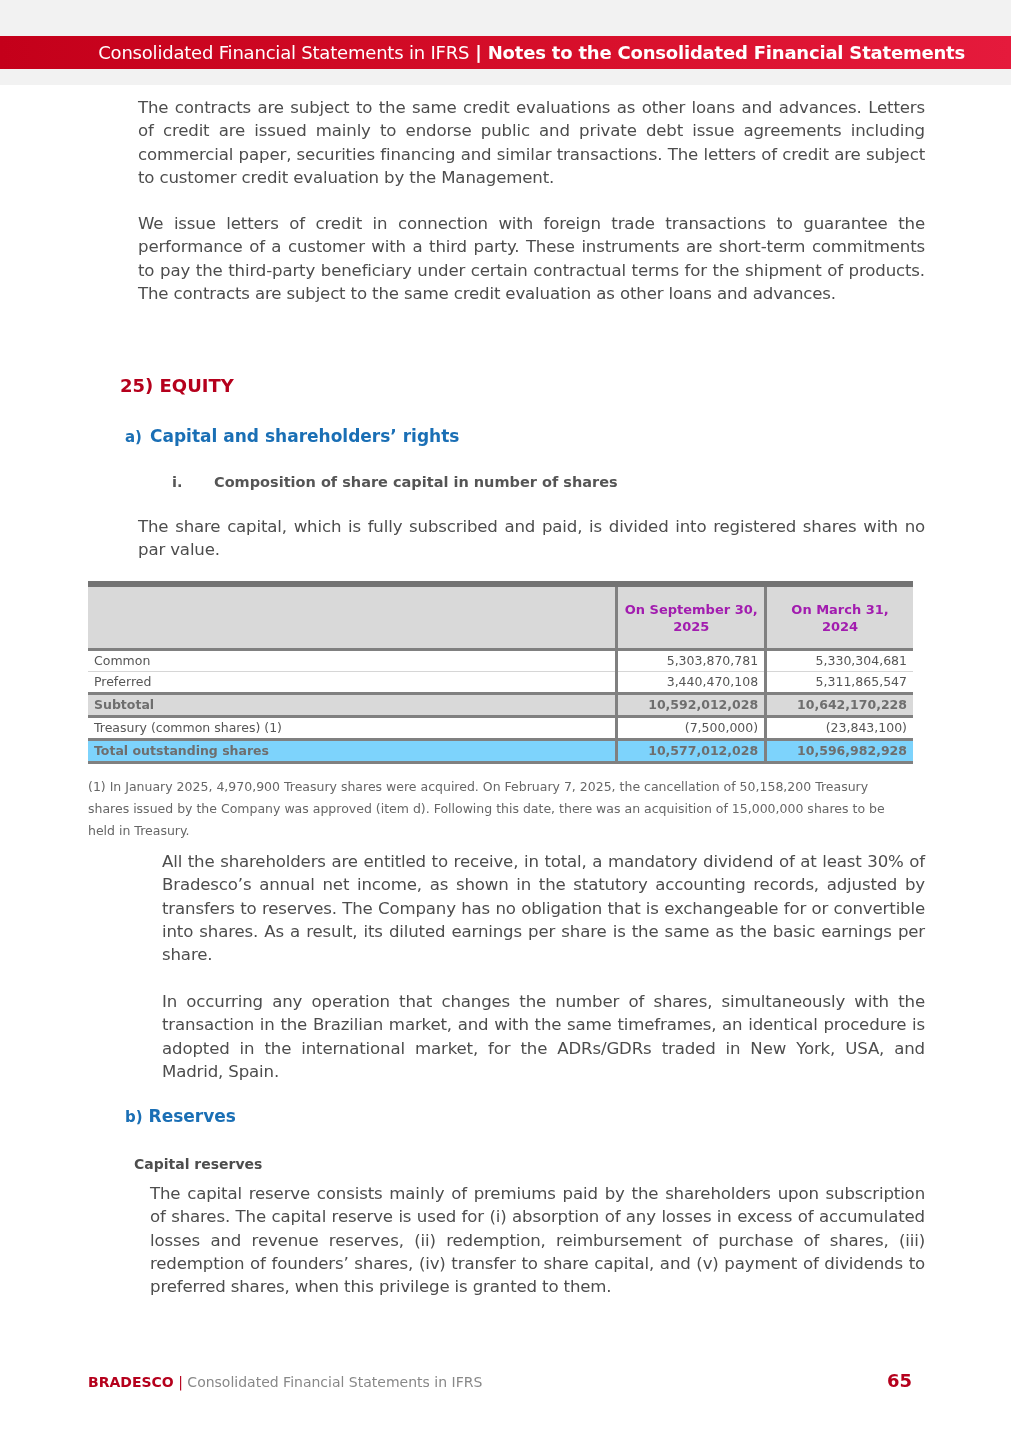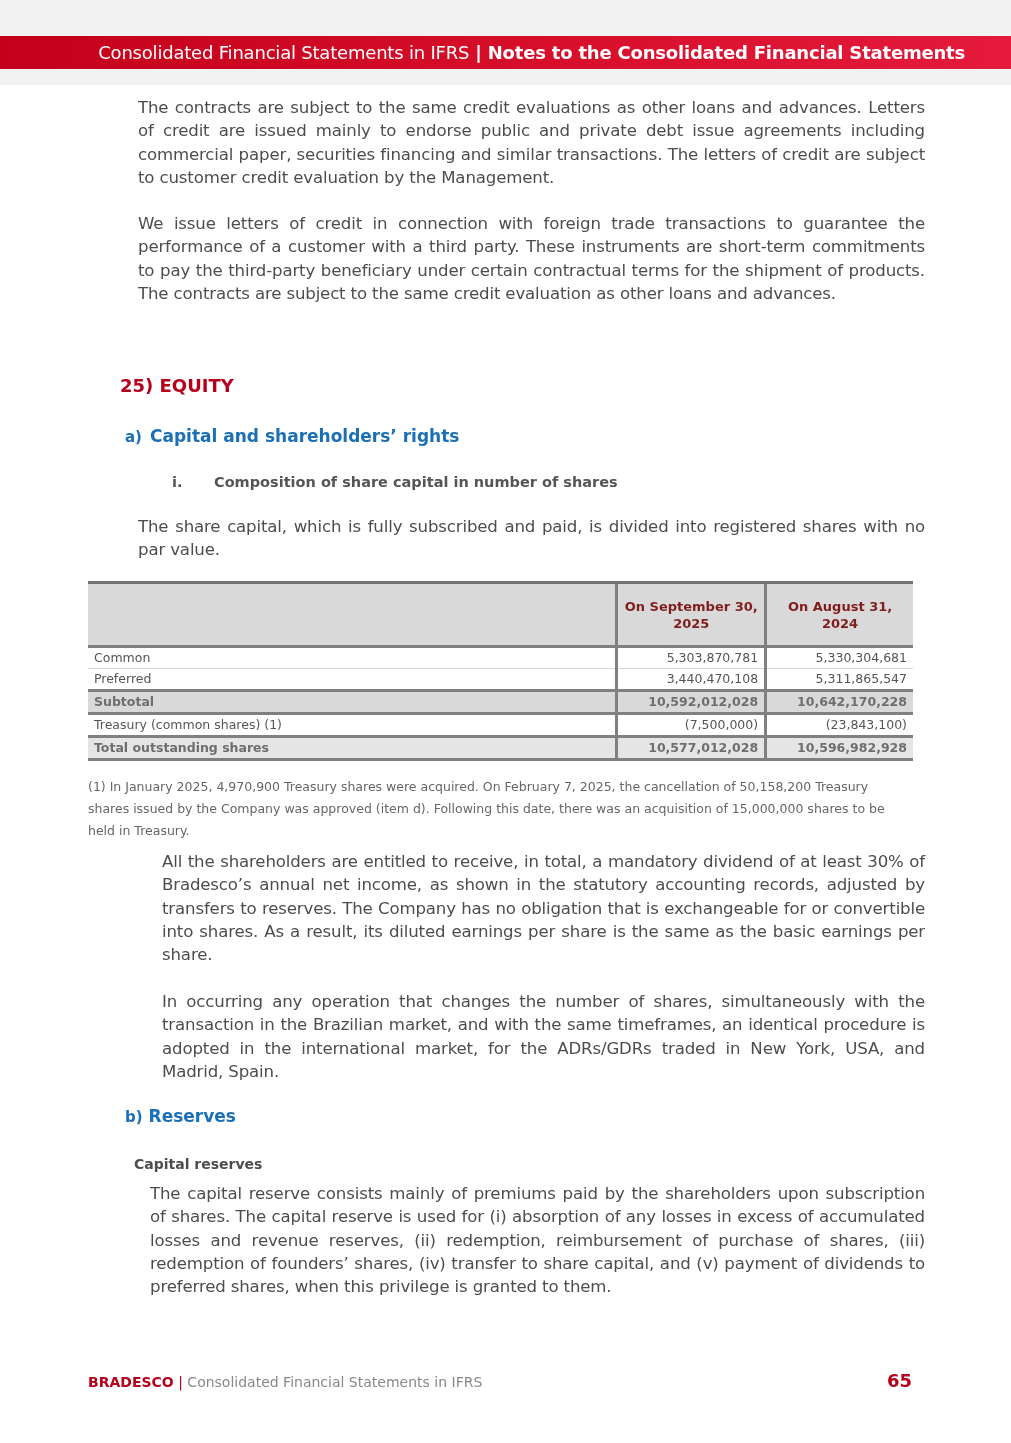--- a/index.html
+++ b/index.html
@@ -28,29 +28,29 @@
   .h-a .marker { font-size: 15px; margin-right: 8px; }
   .h-i { position: absolute; left: 172px; top: 474px; font-size: 14.5px; font-weight: bold; color: #555555; }
   .h-i .marker { display: inline-block; width: 42px; }
   .p3 { left: 138px; top: 515px; width: 787px; }
 
   table.shares {
     position: absolute; left: 88px; top: 581px; width: 825px; border-collapse: collapse;
     font-size: 12.5px; color: #555555;
   }
   table.shares th {
-    background: #d9d9d9; color: #7f1d1d; font-weight: bold; height: 61px; font-size: 13px;
-    border-top: 3px solid #737373; border-bottom: 3px solid #808080; text-align: center; line-height: 17px; padding: 0 6px;
+    background: #d9d9d9; color: #a21caf; font-weight: bold; height: 61px; font-size: 13px;
+    border-top: 6px solid #737373; border-bottom: 3px solid #808080; text-align: center; line-height: 17px; padding: 0 6px;
   }
   table.shares th.col-label { width: 518px; }
   table.shares th.col-v { width: 134px; border-left: 3px solid #808080; }
   table.shares td { height: 20px; padding: 0 6px; border-bottom: 1px solid #d6d6d6; line-height: 20px; }
   table.shares td.num { text-align: right; border-left: 3px solid #808080; }
   table.shares tr.sub td { background: #d9d9d9; font-weight: bold; color: #6e6e6e; border-top: 3px solid #808080; border-bottom: 3px solid #808080; }
-  table.shares tr.total td { background: #e5e5e5; font-weight: bold; color: #6e6e6e; border-top: 3px solid #808080; border-bottom: 3px solid #808080; }
+  table.shares tr.total td { background: #7dd3fc; font-weight: bold; color: #6e6e6e; border-top: 3px solid #808080; border-bottom: 3px solid #808080; }
   .footnote { position: absolute; left: 88px; top: 776px; width: 825px; font-size: 12.5px; line-height: 22px; color: #666666; }
 
   .p4 { left: 162px; top: 850px; width: 763px; }
   .p5 { left: 162px; top: 990px; width: 763px; }
   .h-b { position: absolute; left: 125px; top: 1106px; font-size: 17px; font-weight: bold; color: #1a6fb5; }
   .h-b .marker { font-size: 15px; margin-right: 6px; }
   .h-cap { position: absolute; left: 134px; top: 1156px; font-size: 14px; font-weight: bold; color: #4d4d4d; }
   .p6 { left: 150px; top: 1182px; width: 775px; }
 
   .footer { position: absolute; left: 88px; top: 1374px; font-size: 14px; color: #888888; white-space: nowrap; }
@@ -76,21 +76,21 @@
 <div class="h-i">
   <span class="marker">i.</span><span>Composition of share capital in number of shares</span>
 </div>
 <div class="para p3">The share capital, which is fully subscribed and paid, is divided into registered shares with no par value.</div>
 
 <table class="shares">
   <thead>
     <tr>
       <th class="col-label"></th>
       <th class="col-v">On September 30, 2025</th>
-      <th class="col-v">On August 31, 2024</th>
+      <th class="col-v">On March 31, 2024</th>
     </tr>
   </thead>
   <tbody id="table-body">
       <tr>
         <td>Common</td>
         <td class="num">5,303,870,781</td>
         <td class="num">5,330,304,681</td>
       </tr>
       <tr>
         <td>Preferred</td>

